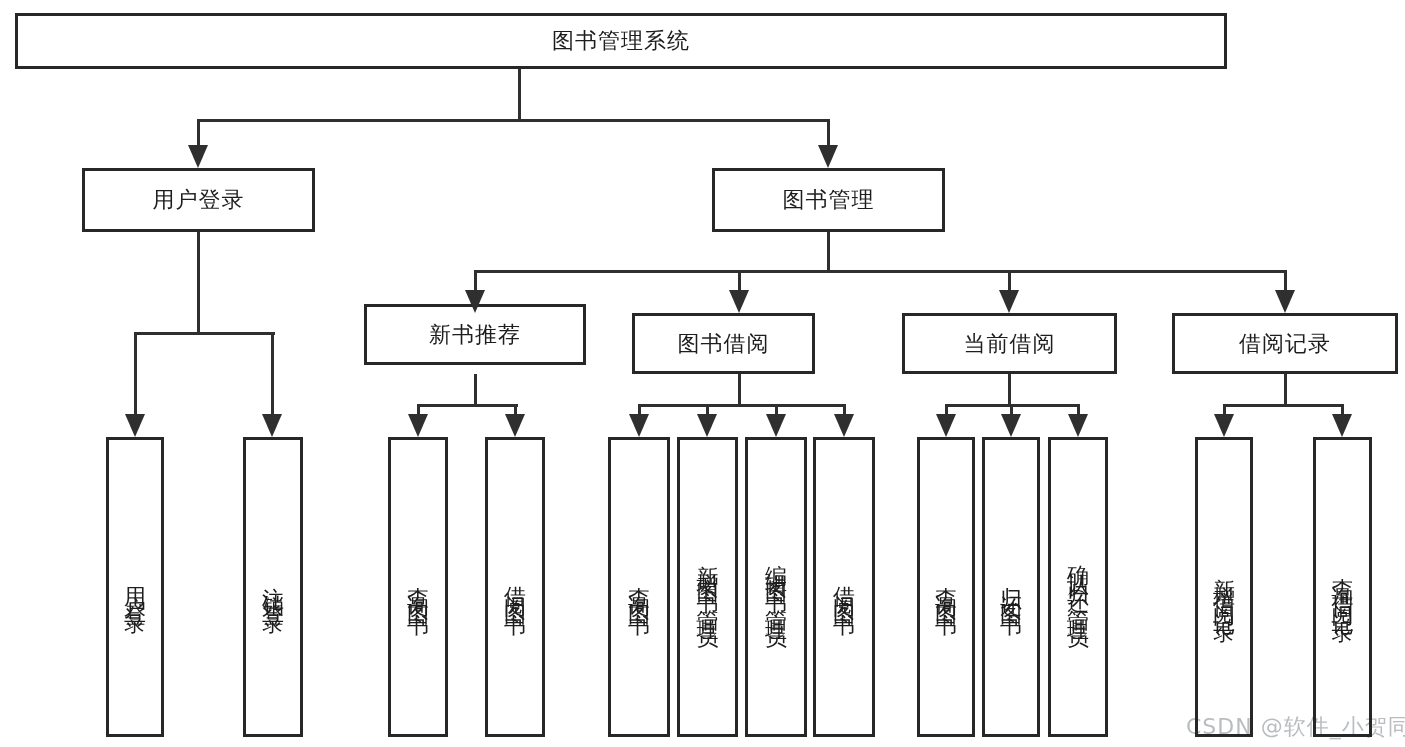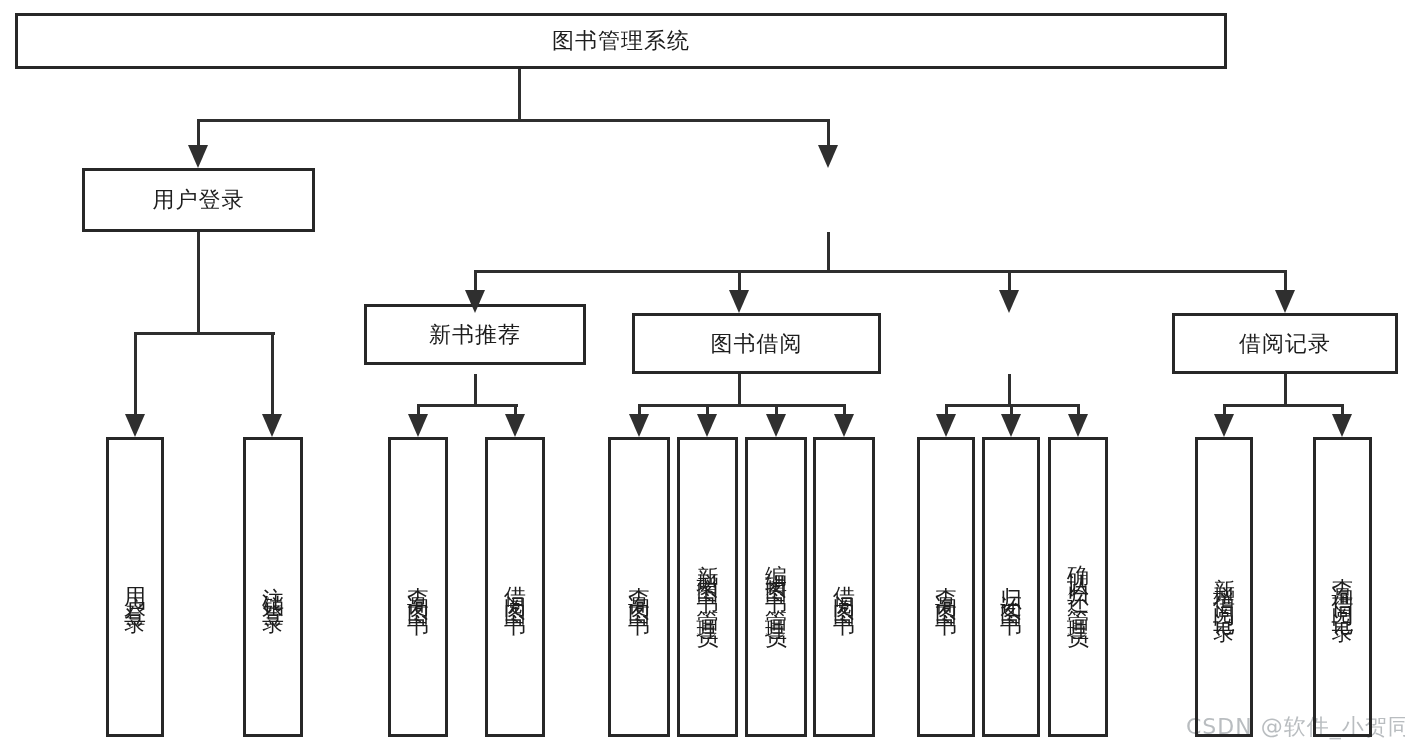--- a/index.html
+++ b/index.html
@@ -47,20 +47,21 @@
   <div class="box" style="left:15px;top:13px;width:1212px;height:56px;">图书管理系统</div>
 
   <div class="vl" style="left:518px;top:69px;height:52px;"></div>
   <div class="hl" style="left:197px;top:119px;width:633px;"></div>
   <div class="vl" style="left:197px;top:122px;height:24px;"></div>
   <div class="arr" style="left:188px;top:145px;"></div>
   <div class="vl" style="left:827px;top:122px;height:24px;"></div>
   <div class="arr" style="left:818px;top:145px;"></div>
 
   <div class="box" style="left:82px;top:168px;width:233px;height:64px;">用户登录</div>
+  <div class="box" style="left:712px;top:168px;width:233px;height:64px;">图书管理</div>
 
   <div class="vl" style="left:197px;top:232px;height:103px;"></div>
   <div class="hl" style="left:134px;top:332px;width:141px;"></div>
   <div class="vl" style="left:134px;top:335px;height:79px;"></div>
   <div class="arr" style="left:125px;top:414px;"></div>
   <div class="vl" style="left:271px;top:335px;height:79px;"></div>
   <div class="arr" style="left:262px;top:414px;"></div>
 
   <div class="box leaf" style="left:106px;top:437px;width:58px;height:300px;">
     <span class="vt">用户登录</span>
@@ -74,21 +75,22 @@
   <div class="vl" style="left:474px;top:273px;height:17px;"></div>
   <div class="arr" style="left:465px;top:290px;"></div>
   <div class="vl" style="left:738px;top:273px;height:17px;"></div>
   <div class="arr" style="left:729px;top:290px;"></div>
   <div class="vl" style="left:1008px;top:273px;height:17px;"></div>
   <div class="arr" style="left:999px;top:290px;"></div>
   <div class="vl" style="left:1284px;top:273px;height:17px;"></div>
   <div class="arr" style="left:1275px;top:290px;"></div>
 
   <div class="box" style="left:364px;top:304px;width:222px;height:61px;">新书推荐</div>
-  <div class="box" style="left:632px;top:313px;width:249px;height:61px;">图书借阅</div>
+  <div class="box" style="left:632px;top:313px;width:183px;height:61px;">图书借阅</div>
+  <div class="box" style="left:902px;top:313px;width:215px;height:61px;">当前借阅</div>
   <div class="box" style="left:1172px;top:313px;width:226px;height:61px;">借阅记录</div>
 
   <div class="vl" style="left:474px;top:374px;height:32px;"></div>
   <div class="hl" style="left:417px;top:404px;width:101px;"></div>
   <div class="vl" style="left:417px;top:407px;height:8px;"></div>
   <div class="arr" style="left:408px;top:414px;"></div>
   <div class="vl" style="left:514px;top:407px;height:8px;"></div>
   <div class="arr" style="left:505px;top:414px;"></div>
 
   <div class="box leaf" style="left:388px;top:437px;width:60px;height:300px;">

